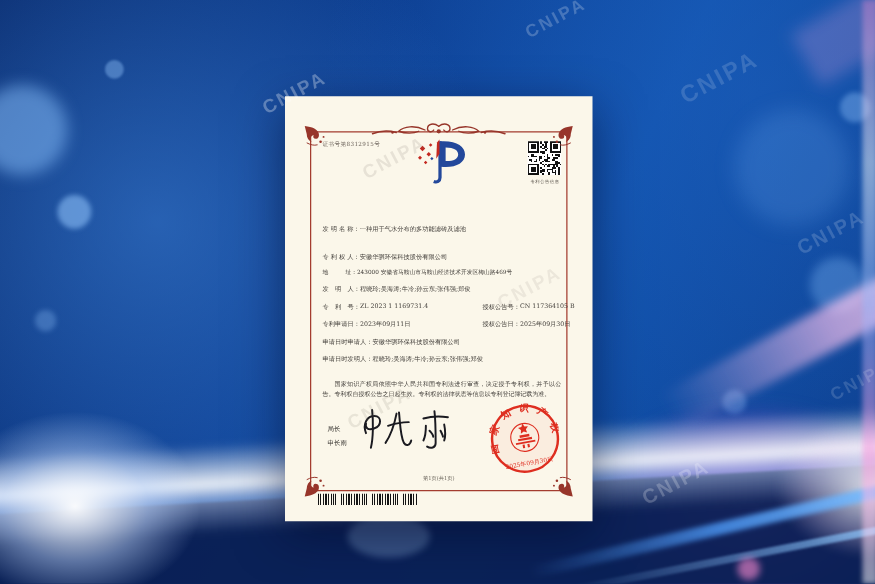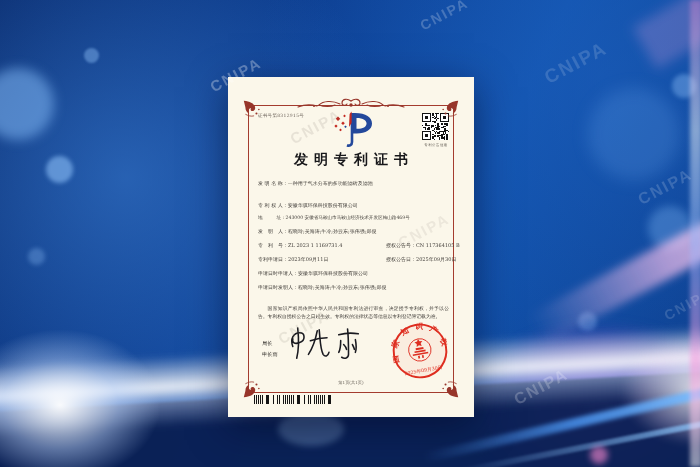--- a/index.html
+++ b/index.html
@@ -322,21 +322,20 @@
           <rect x="14" y="0" width="7" height="7" fill="#111"></rect>
           <rect x="15" y="1" width="5" height="5" fill="#fff"></rect>
           <rect x="16" y="2" width="3" height="3" fill="#111"></rect>
           <rect x="0" y="14" width="7" height="7" fill="#111"></rect>
           <rect x="1" y="15" width="5" height="5" fill="#fff"></rect>
           <rect x="2" y="16" width="3" height="3" fill="#111"></rect>
         </svg>
     </div>
     <div class="qr-caption">专利公告信息</div>
 
-    <div class="title">发明专利证书</div>
 
     <div class="row r1">
       <span class="lbl">发 明 名 称：</span>
       <span class="val">一种用于气水分布的多功能滤砖及滤池</span>
     </div>
     <div class="row r2">
       <span class="lbl">专 利 权 人：</span>
       <span class="val">安徽华骐环保科技股份有限公司</span>
     </div>
     <div class="row r3">

